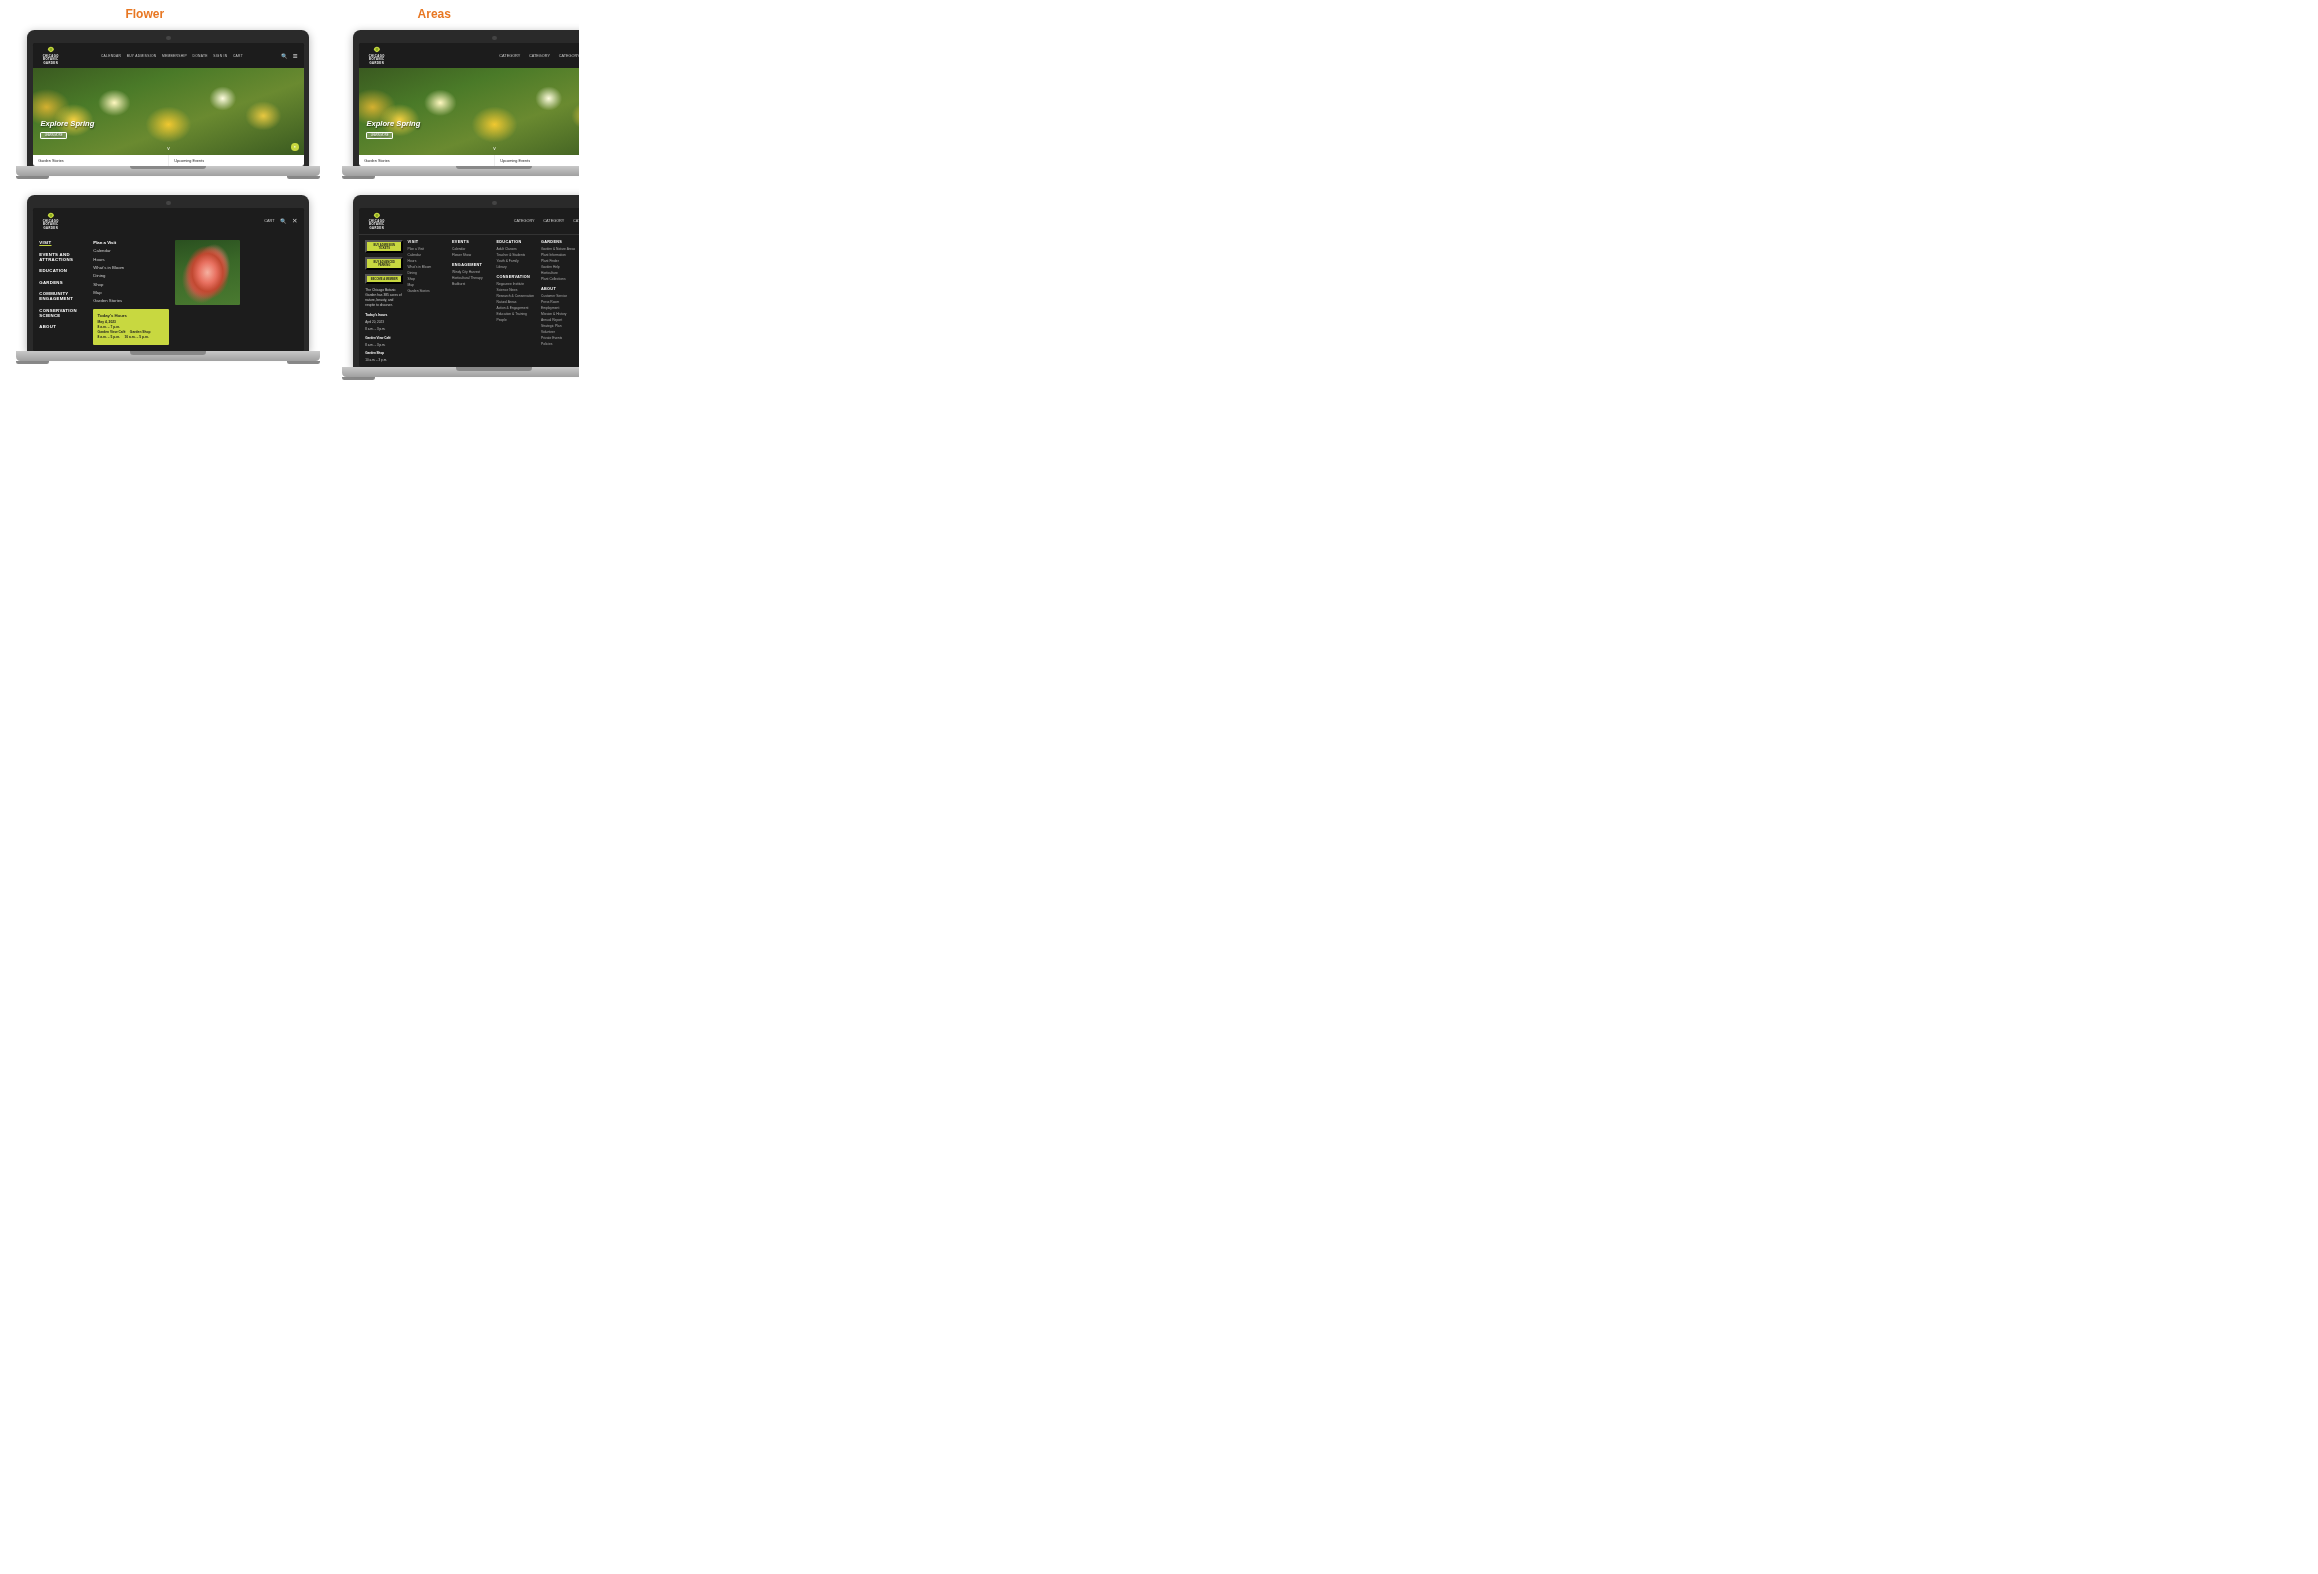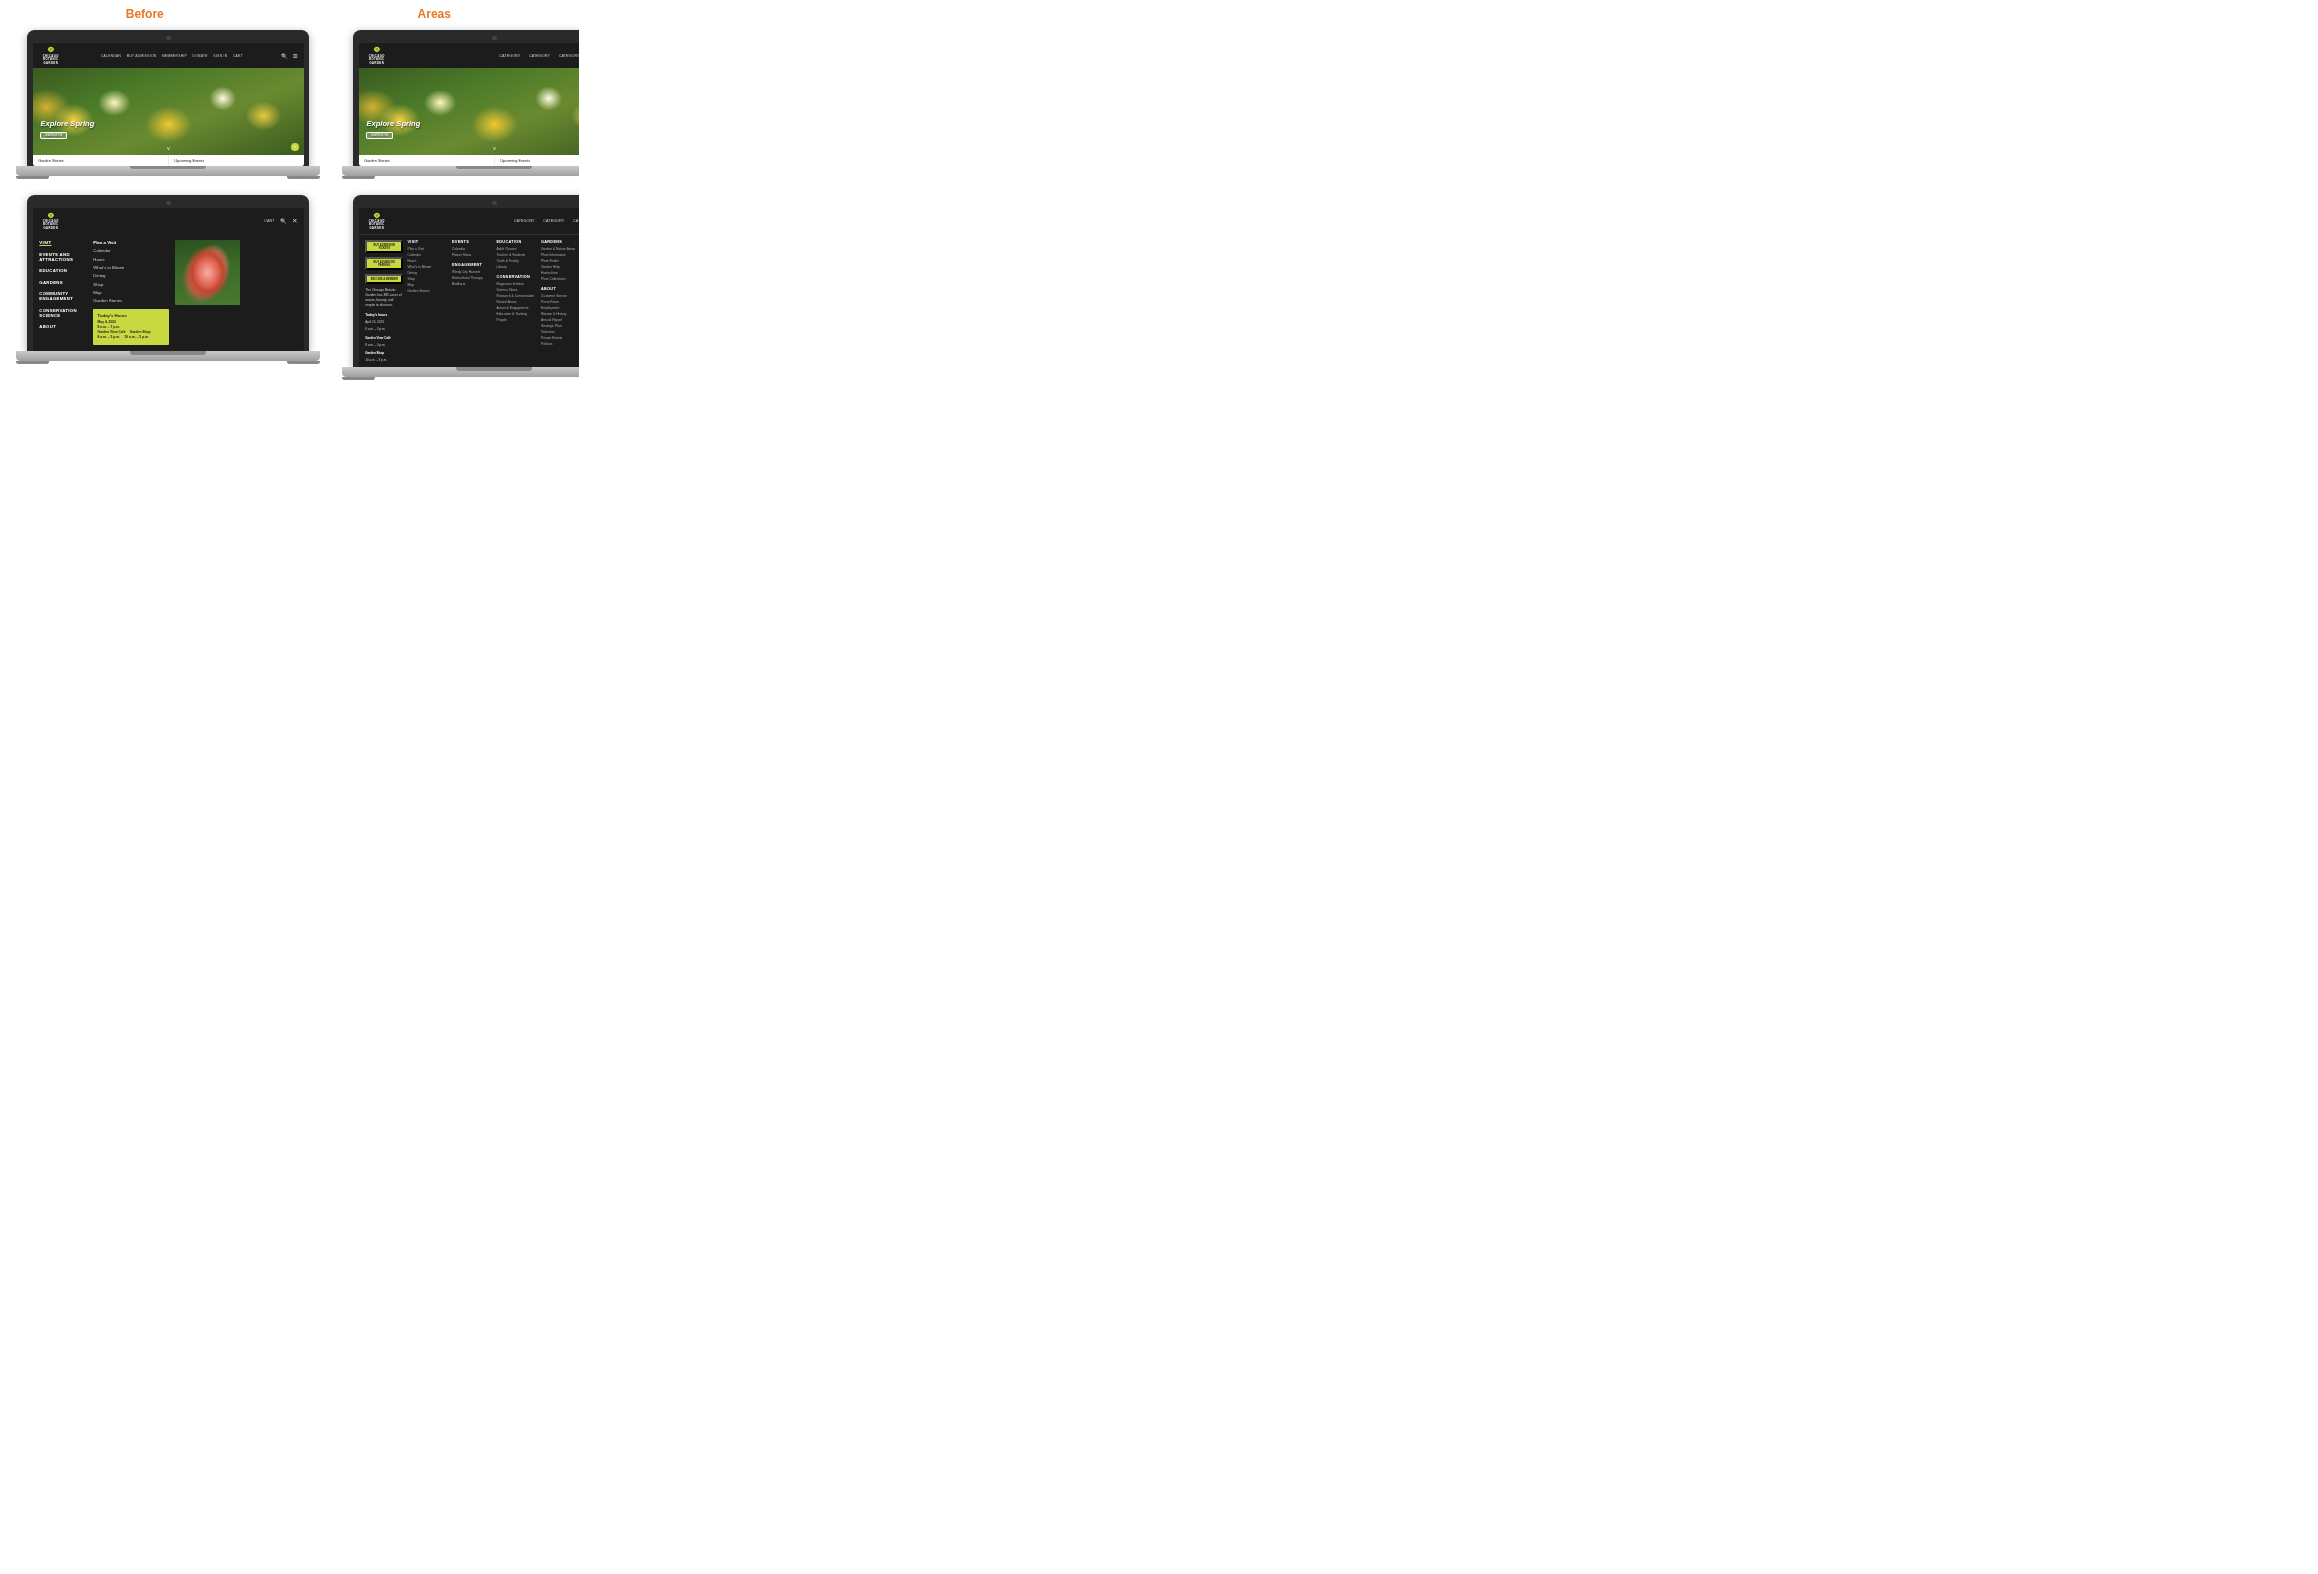--- a/index.html
+++ b/index.html
@@ -414,21 +414,21 @@
       font-size: 12px;
       font-weight: bold;
       color: #e87722;
     }
   </style>
 </head>
 <body>
 
 <div class="titles-row">
   <div class="col-title-cell">
-    <span class="col-title-text before-title">Before</span>
+    <span class="col-title-text before-title">Flower</span>
   </div>
   <div class="col-title-cell">
     <span class="col-title-text after-title">Areas</span>
   </div>
 </div>
 
 <div class="quadrant-grid">
 
   <div class="laptop-wrap">
     <div class="laptop">

